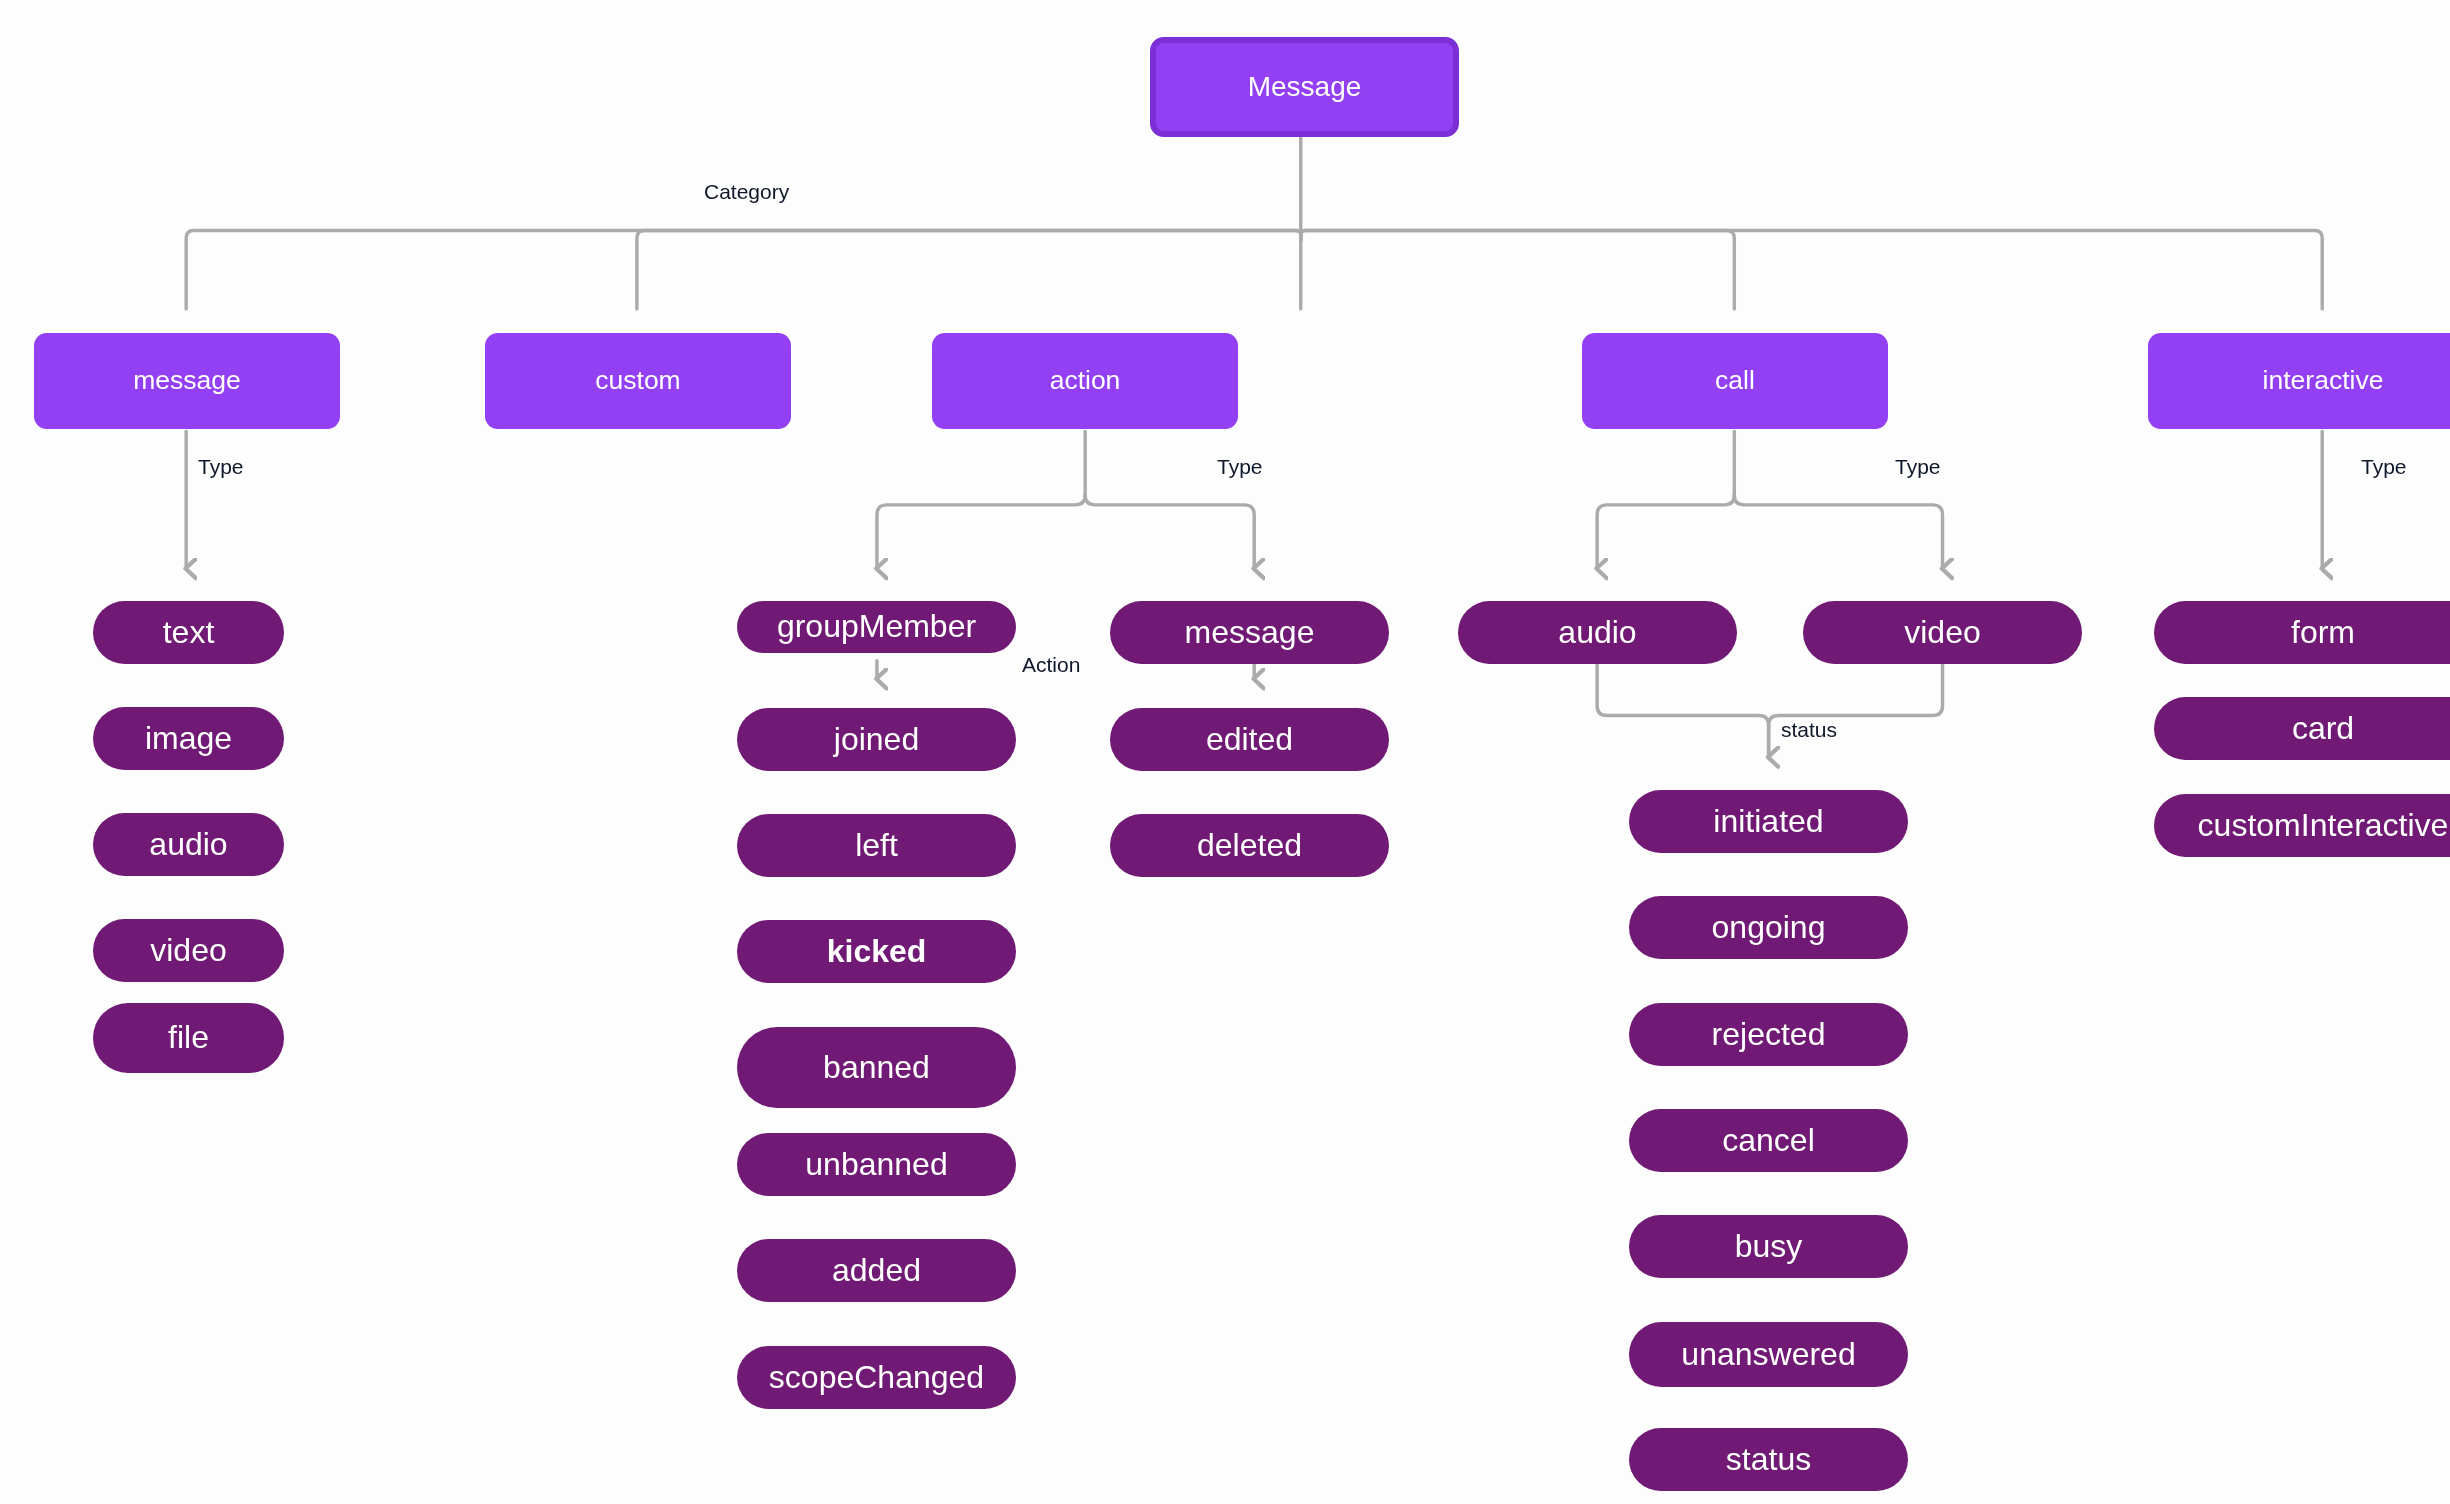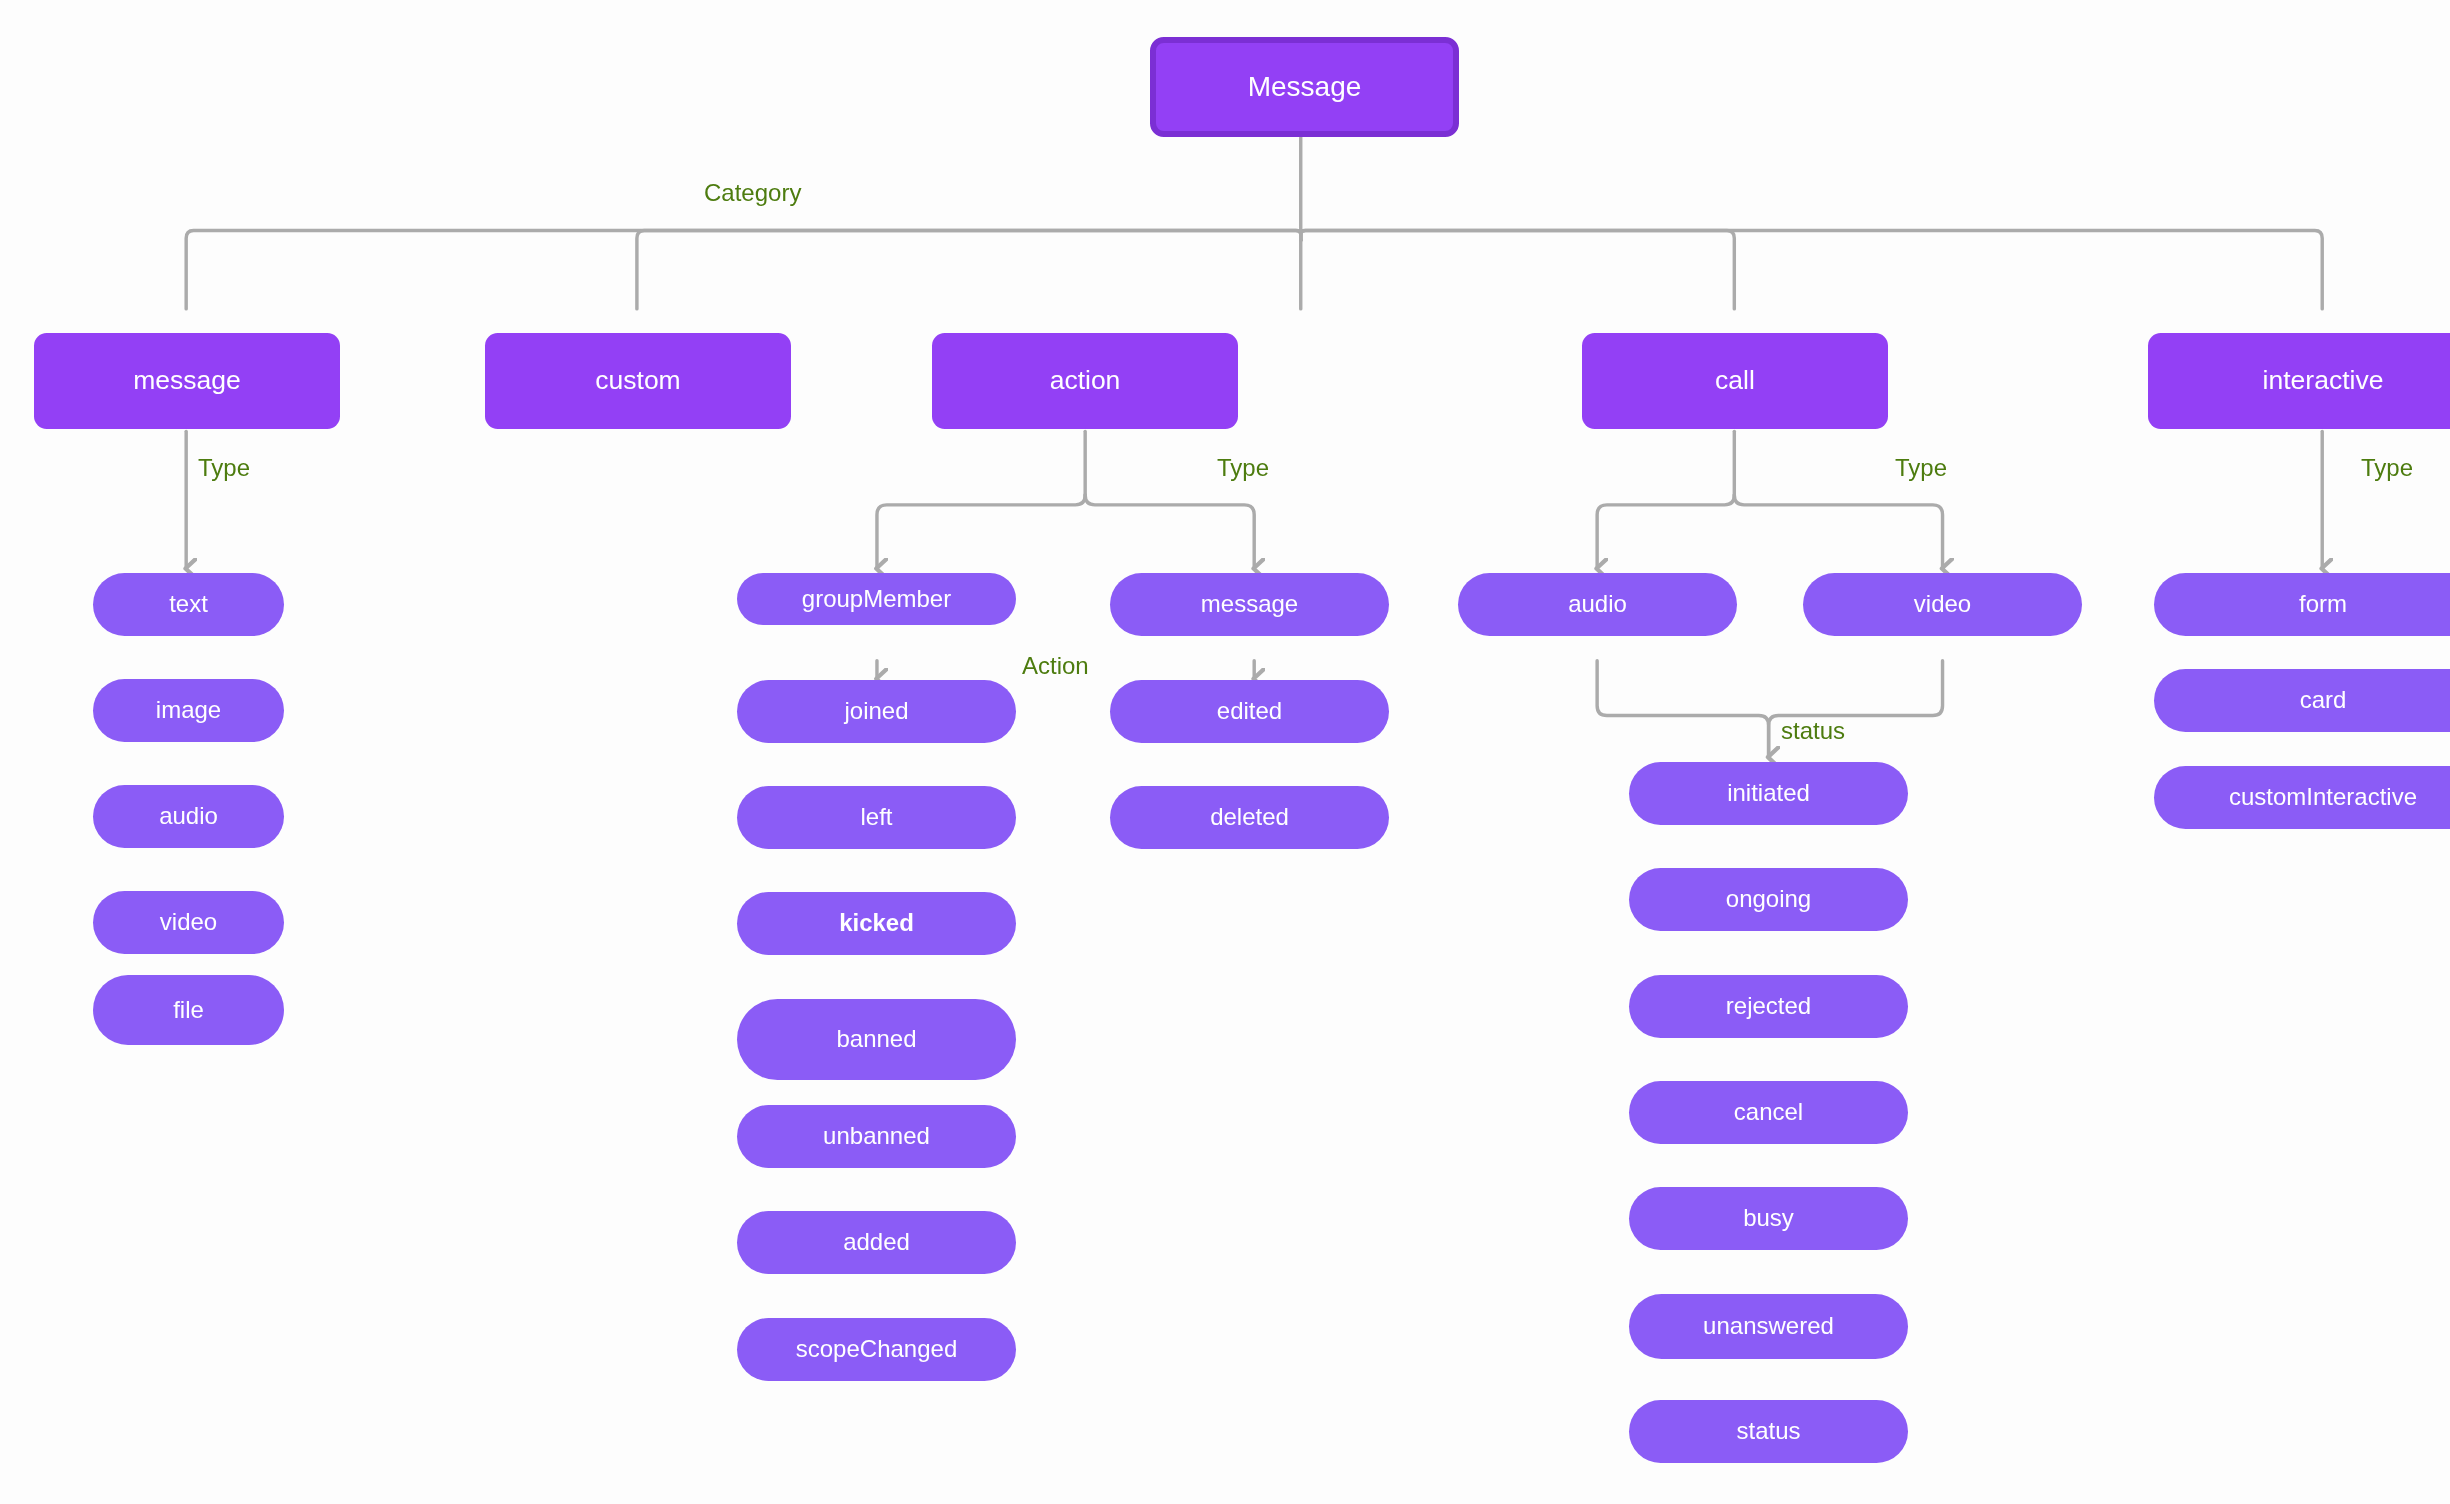--- a/index.html
+++ b/index.html
@@ -37,28 +37,29 @@
     border:6.4px solid #7b2fd4;
     border-radius:13.7px;
     font-size:28px;
   }
   .node.cat{
     background:#9340f5;
     border-radius:12.7px;
     font-size:26.5px;
   }
   .node.pill{
-    background:#8b5cf6;
+    background:#701a75;
     border-radius:490px;
-    font-size:24px;
+    font-size:32px;
+    margin-top:28px;
   }
   .edge-label{
     position:absolute;
-    color:#4d7c0f;
-    font-size:24px;
+    color:#0f172a;
+    font-size:21px;
     white-space:nowrap;
     line-height:1;
   }
 </style>
 </head>
 <body>
 
 <div id="stage">
 
   <svg id="wires" viewBox="0 0 5109 3071" xmlns="http://www.w3.org/2000/svg">

